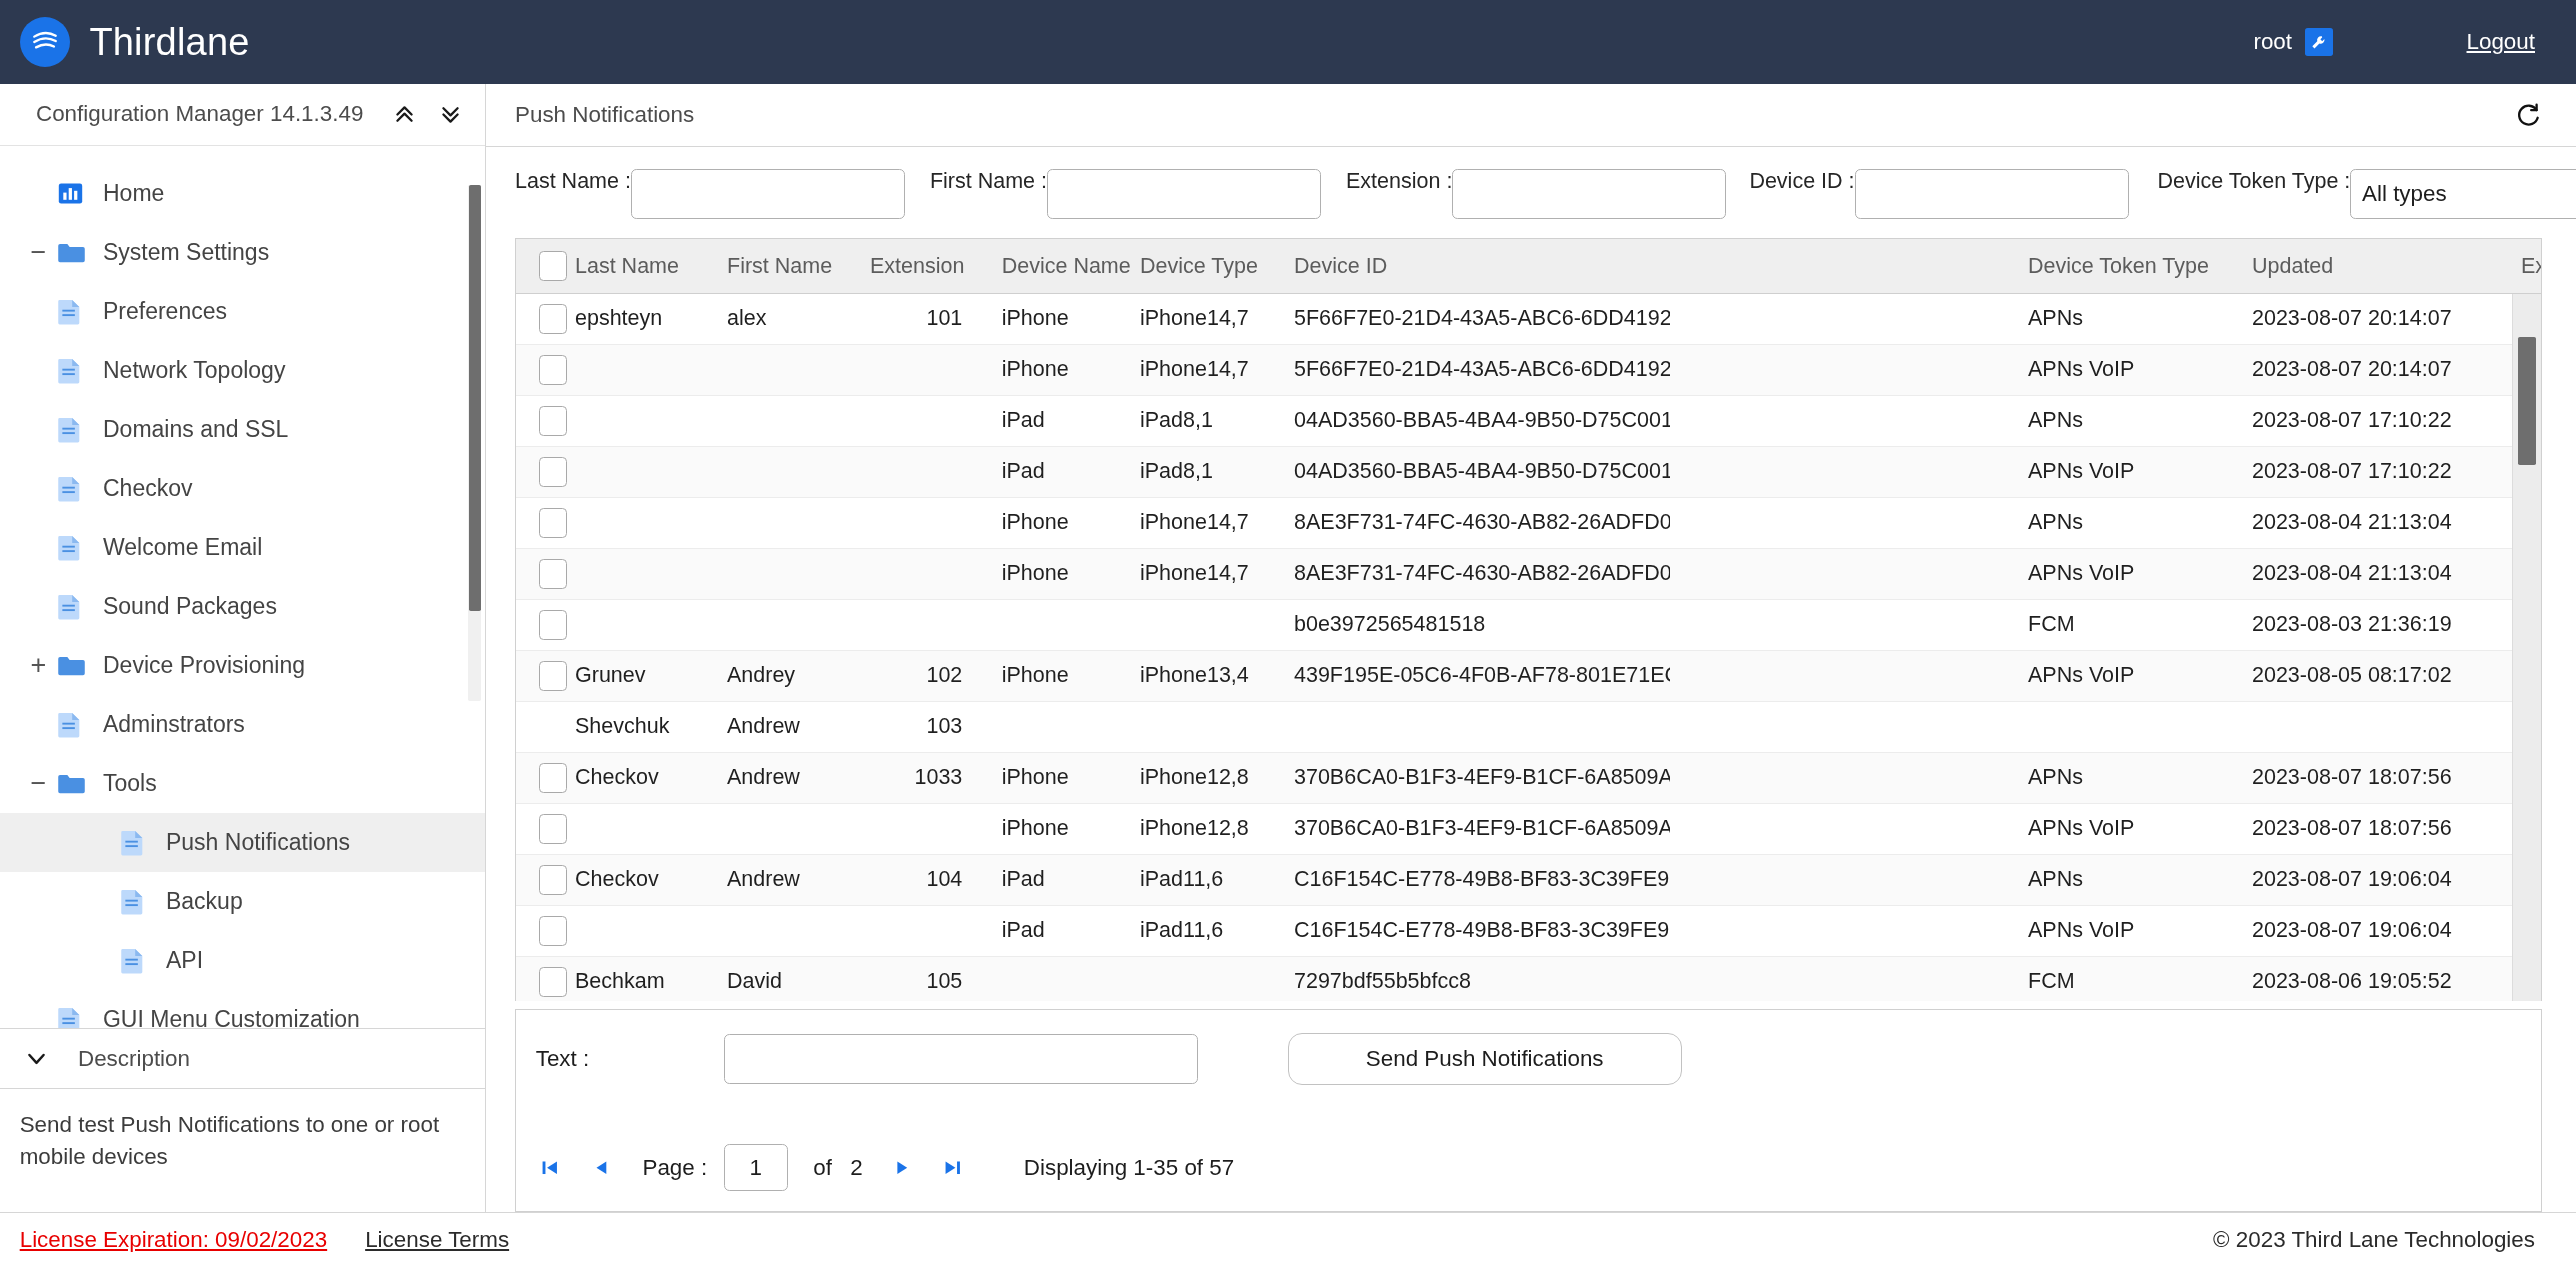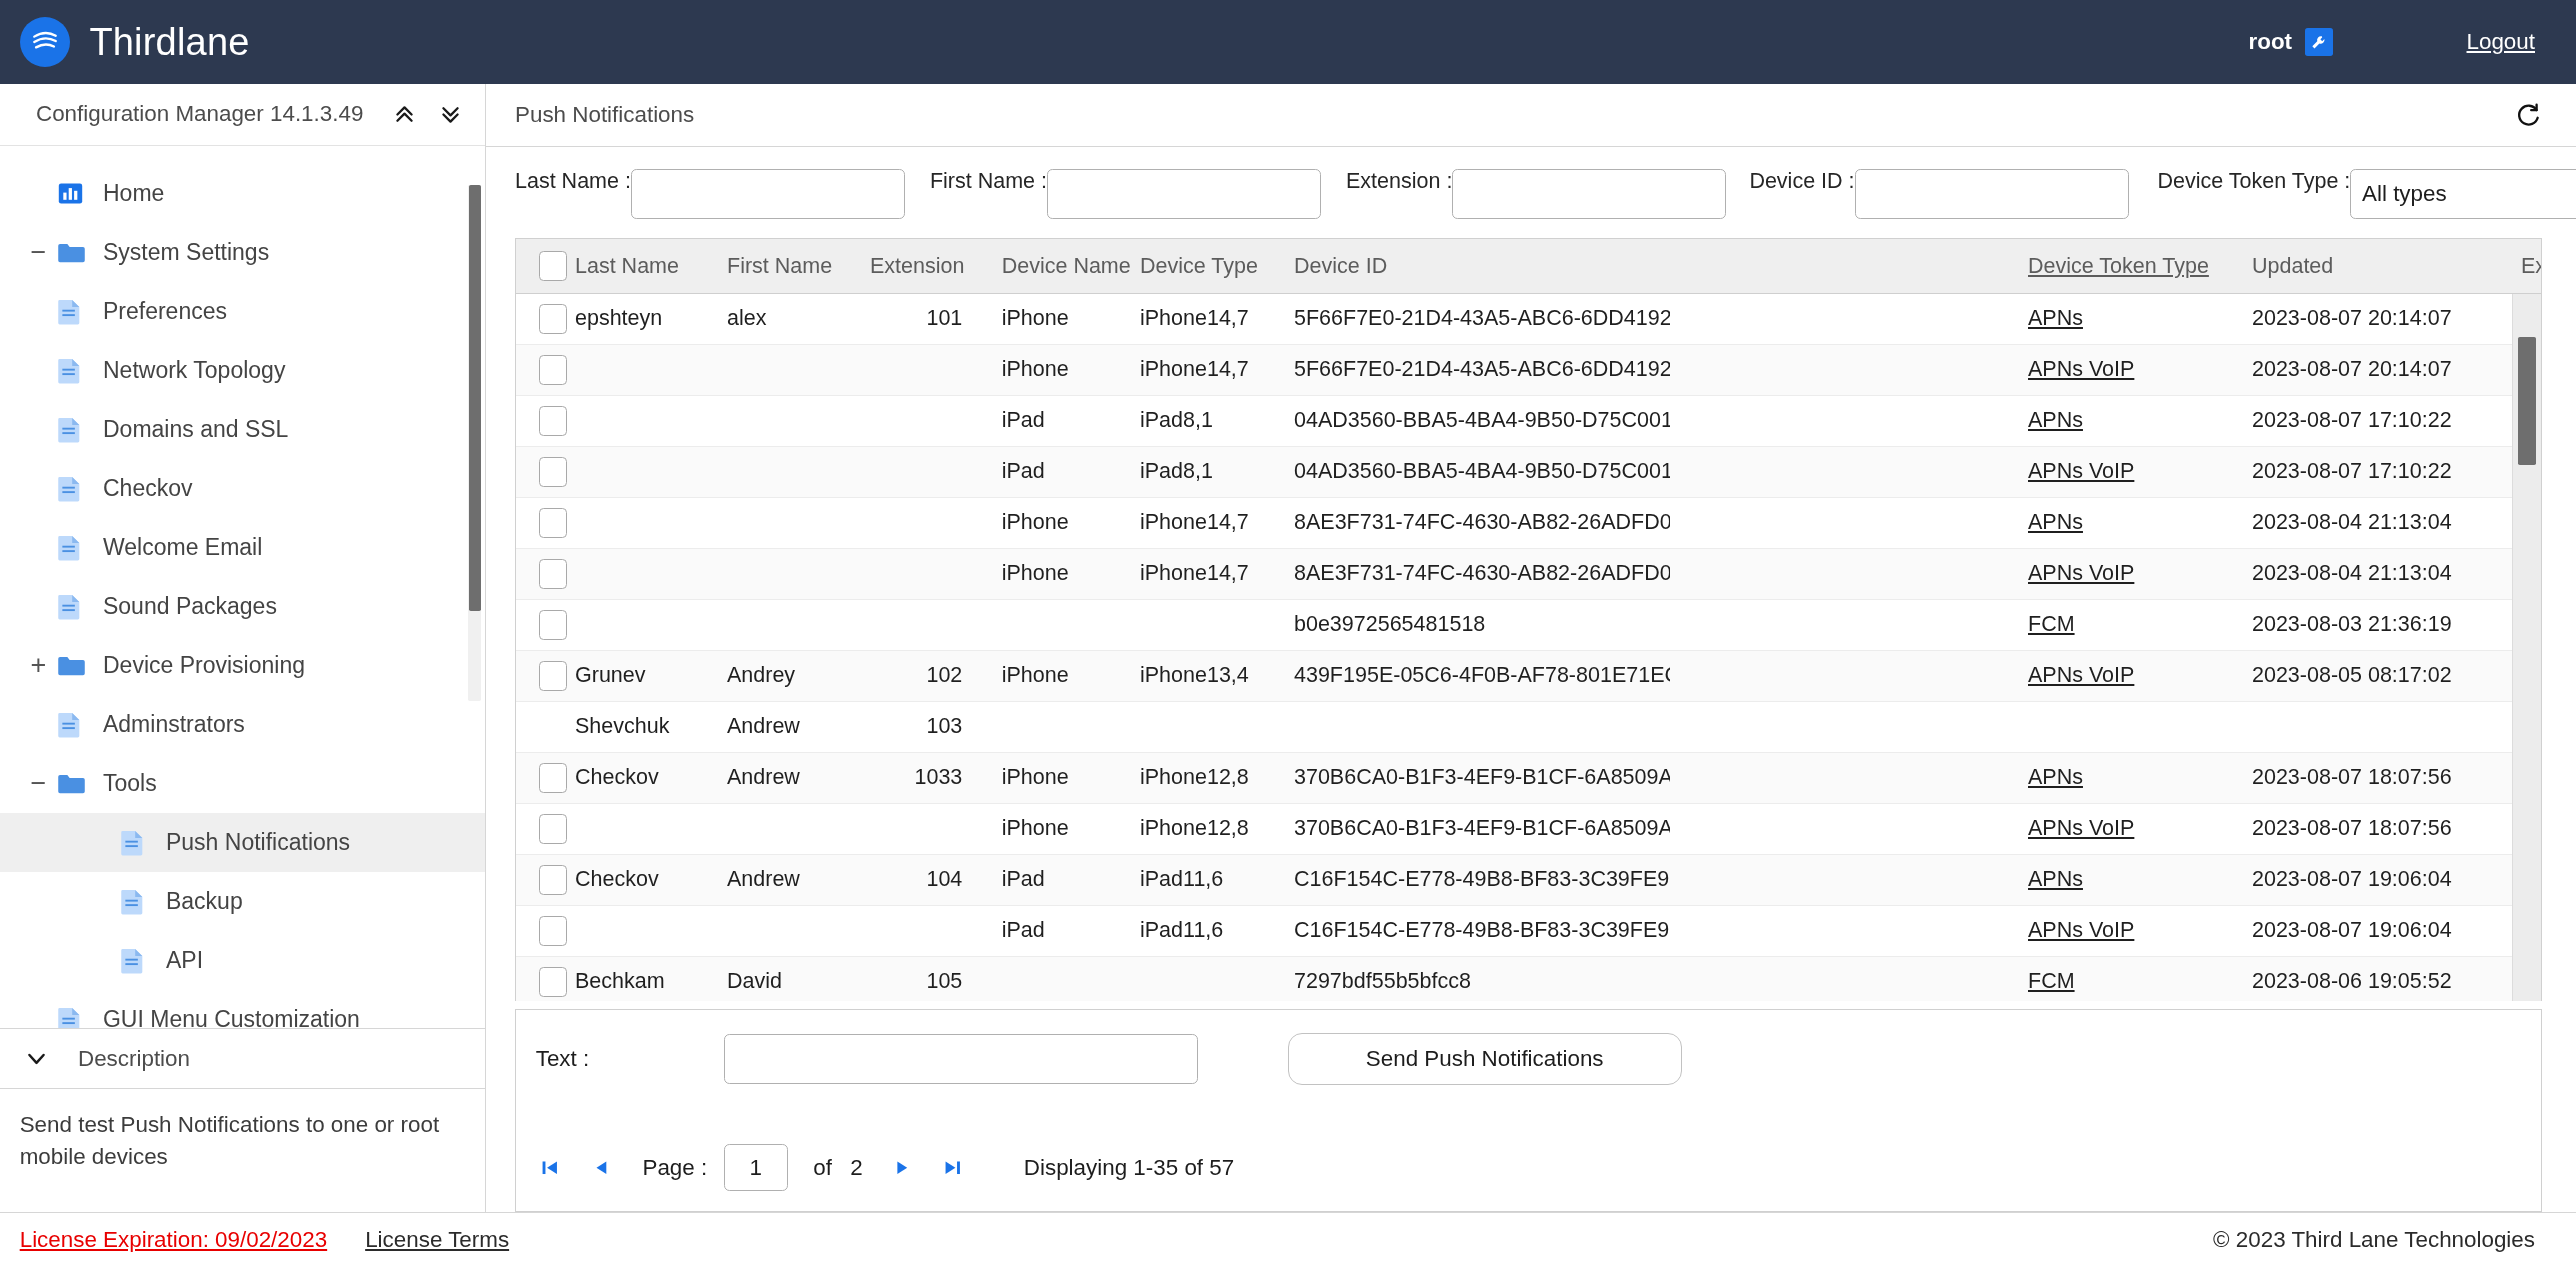--- a/index.html
+++ b/index.html
@@ -35,21 +35,21 @@
     font-weight: 400;
     letter-spacing: 0.2px;
     line-height: 1;
   }
   .topbar-right {
     margin-left: auto;
     display: flex;
     align-items: center;
     gap: 134px;
   }
-  .user-chip { display: flex; align-items: center; gap: 12.5px; font-weight: bold; }
+  .user-chip { display: flex; align-items: center; gap: 12.5px; }
   .user-name { color: #ffffff; font-size: 22.4px; }
   .user-badge {
     width: 28px; height: 28px;
     background: #1a73e8;
     border-radius: 2.7px;
     display: flex; align-items: center; justify-content: center;
   }
   .logout-link {
     color: #ffffff; font-size: 22.4px;
     text-decoration: underline;
@@ -259,21 +259,21 @@
   tbody tr:nth-child(odd) td { background: #ffffff; }
 
   .c-chk  { width: 59px;  padding-left: 23px !important; }
   .c-last { width: 152px; margin-left: 38px; }
   .c-first{ width: 143px; }
   .c-ext  { width: 112px; text-align: right; padding-right: 19.7px !important; }
   .c-dname{ width: 158px; padding-left: 19.7px !important; }
   .c-dtype{ width: 154px; }
   .c-did  { width: 376px; }
   .c-gap  { width: 358px; }
-  .c-tok  { width: 224px; text-decoration: underline; }
+  .c-tok  { width: 224px; }
   .c-upd  { width: 269px; }
   .c-exp  { width: 269px; }
 
   th.c-ext { text-align: left; padding-right: 0 !important; padding-left: 0 !important; }
 
   .chk {
     width: 28px; height: 29.5px;
     border: 0.9px solid #a9a9a9;
     border-radius: 4.5px;
     background: #fff;

